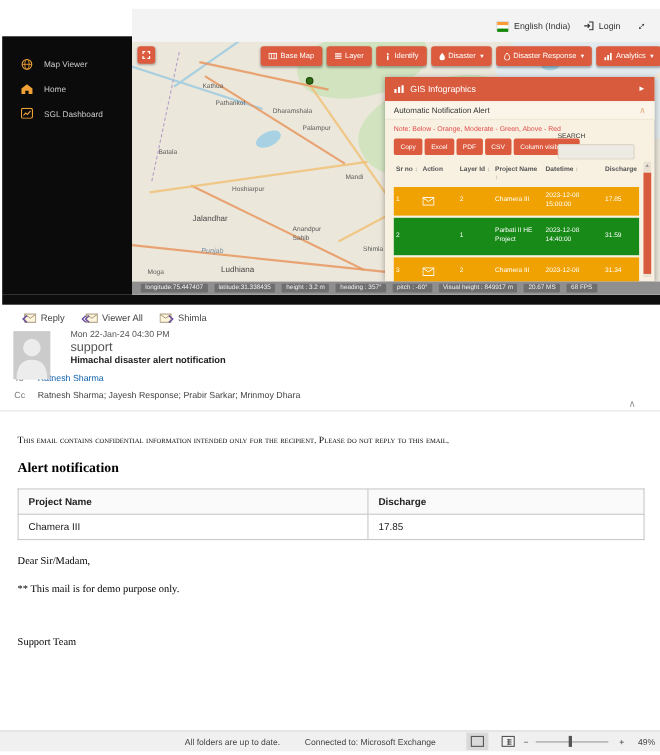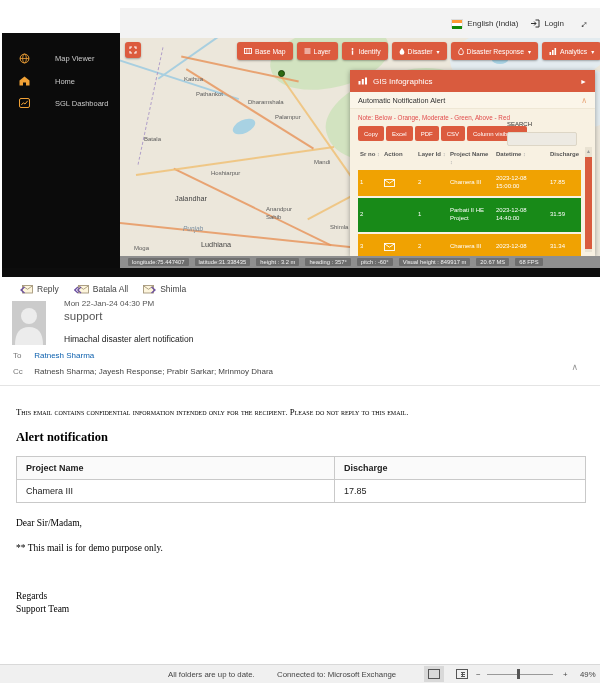--- a/index.html
+++ b/index.html
@@ -70,32 +70,32 @@
   .t-row .c { padding:3px 2px; line-height:1.3; }
   .sev-orange { background:#f0a202; }
   .sev-green  { background:#188a18; }
   .t-row.r1 { min-height:26px; } .t-row.r2 { min-height:34px; } .t-row.r3 { min-height:26px; }
 
   .map-status { position:absolute; left:0; right:0; top:248px; height:12px; background:#8f8f8f; z-index:11;
                 display:flex; align-items:center; gap:6px; padding:0 8px; }
   .map-status span { font-size:5.8px; color:#f0f0f0; background:rgba(70,70,70,.45); padding:1px 4px; border-radius:1px; white-space:nowrap; }
 
   .gis-sidebar { position:absolute; left:2px; top:33px; width:118px; height:235px; background:#0b0b0b; z-index:12; padding-top:14px; }
-  .side-item { display:flex; align-items:center; gap:25px; padding:6px 0 6px 17px; color:#c9c9c9; font-size:7.5px; cursor:pointer; }
+  .side-item { display:flex; align-items:center; gap:10px; padding:6px 0 6px 17px; color:#c9c9c9; font-size:7.5px; cursor:pointer; }
   .black-bar { position:absolute; left:2px; top:268px; width:598px; height:9px; background:#0d0d0d; }
 
   
   .email { position:absolute; left:0; top:278px; width:600px; color:#444; }
   .mail-toolbar { display:flex; gap:15px; padding:6px 0 5px 20px; font-size:8.5px; color:#444; align-items:center; }
   .mail-act { display:flex; align-items:center; gap:4px; cursor:pointer; }
   .mail-head { position:relative; padding-left:64px; }
   .avatar { position:absolute; left:12px; top:2px; width:34px; height:44px; }
   .m-date { font-size:8px; color:#555; }
   .m-sender { font-size:11.5px; color:#555; margin-top:2px; }
-  .m-subject { font-size:8.5px; font-weight:normal; color:#222; margin-top:12px; }
+  .m-subject { font-size:8.5px; font-weight:bold; color:#222; margin-top:0; }
   .addr-row { padding-left:13px; margin-top:7px; font-size:8px; }
   .addr-row .lbl { color:#777; display:inline-block; width:19px; }
   .addr-row .to-name { color:#0e61ae; cursor:pointer; }
   .addr-row .cc-names { color:#444; }
   .collapse-chev { position:absolute; right:22px; top:84px; color:#999; font-size:9px; cursor:pointer; }
   .head-divider { border-bottom:1px solid #e4e4e4; margin-top:9px; }
 
   .mail-body { font-family:"Liberation Serif",serif; color:#000; padding:21px 15px 0 16px; }
   .confidential { font-variant:small-caps; font-size:8.8px; }
   .alert-heading { font-size:12.5px; font-weight:bold; margin-top:13px; }
@@ -374,21 +374,21 @@
         <path d="M4.5 9 L1 6 L4.5 3" fill="none" stroke="#6b4fa0" stroke-width="1.4"></path>
       </svg>
       <span>Reply</span>
     </span>
     <span class="mail-act">
       <svg width="15" height="10" viewBox="0 0 15 10">
         <rect x="4.5" y="1.5" width="10" height="7.5" fill="#fdf5dc" stroke="#a5977a" stroke-width="0.9"></rect>
         <path d="M4.5 1.8 L9.5 5.3 L14.5 1.8" fill="none" stroke="#a5977a" stroke-width="0.9"></path>
         <path d="M4 9 L0.8 6 L4 3 M7 9 L3.8 6 L7 3" fill="none" stroke="#6b4fa0" stroke-width="1.3"></path>
       </svg>
-      <span>Batala All</span>
+      <span>Viewer All</span>
     </span>
     <span class="mail-act">
       <svg width="13" height="10" viewBox="0 0 13 10">
         <rect x="0.5" y="1.5" width="10" height="7.5" fill="#fdf5dc" stroke="#a5977a" stroke-width="0.9"></rect>
         <path d="M0.5 1.8 L5.5 5.3 L10.5 1.8" fill="none" stroke="#a5977a" stroke-width="0.9"></path>
         <path d="M8.5 9 L12 6 L8.5 3" fill="none" stroke="#6b4fa0" stroke-width="1.4"></path>
       </svg>
       <span>Shimla</span>
     </span>
   </div>
@@ -425,21 +425,20 @@
       </tr>
       <tr>
         <td>Chamera III</td>
         <td>17.85</td>
       </tr>
     </tbody>
       </table>
     <div class="salutation">Dear Sir/Madam,</div>
     <div class="demo-note">** This mail is for demo purpose only.</div>
     <div class="signoff">
-      <div>Regards</div>
       <div>Support Team</div>
     </div>
   </div>
 </div>
 
 <div class="app-status">
   <span class="st-folders">All folders are up to date.</span>
   <span class="st-conn">Connected to: Microsoft Exchange</span>
   <span class="view-btn sel vb1">
       <span class="vb-ic"></span>

